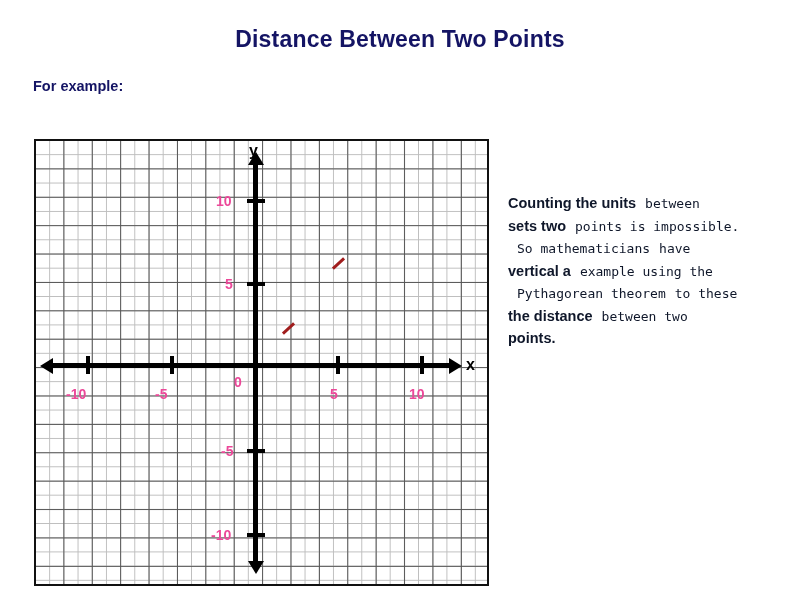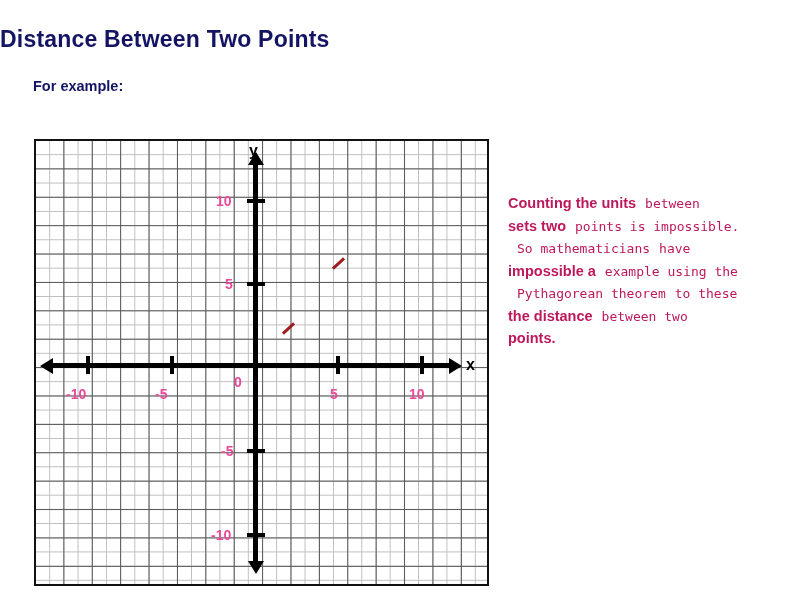--- a/index.html
+++ b/index.html
@@ -18,20 +18,21 @@
     position: absolute;
     left: 0; top: 0;
     width: 800px;
     height: 615px;
   }
   .title {
     position: absolute;
     left: 0;
     top: 26px;
     width: 800px;
+    text-align: center;
     font-size: 23px;
     font-weight: bold;
     color: #141464;
     font-family: "Liberation Sans", sans-serif;
     letter-spacing: 0.2px;
   }
   .intro {
     position: absolute;
     left: 33px;
     top: 76px;
@@ -162,21 +163,21 @@
     transform-origin: center center;
     transform: rotate(-42deg);
   }
 
   
   .note {
     position: absolute;
     left: 508px;
     top: 192px;
     width: 290px;
-    color: #be185d;
+    color: #0f172a;
     line-height: 21.5px;
   }
   .note .b {
     font-family: "Liberation Sans", sans-serif;
     font-size: 14.5px;
     font-weight: bold;
   }
   .note .m {
     font-family: "DejaVu Sans Mono", monospace;
     font-size: 13px;
@@ -230,19 +231,19 @@
   <div class="axis-letter" style="left:466px; top:356px;">x</div>
   <div class="axis-letter" style="left:249px; top:142px;">y</div>
 
   <div class="point-mark" style="left:331px; top:262px;"></div>
   <div class="point-mark" style="left:281px; top:327px;"></div>
 
   <div class="note">
     <span class="b">Counting the units</span><span class="sp"></span><span class="m">between</span><br>
     <span class="b">sets two</span><span class="sp"></span><span class="m">points is impossible.</span><br>
     <span class="sp"></span><span class="m">So mathematicians</span><span class="sp"></span><span class="m">have</span><br>
-    <span class="b">impossible a</span><span class="sp"></span><span class="m">example using the</span><br>
+    <span class="b">vertical a</span><span class="sp"></span><span class="m">example using the</span><br>
     <span class="sp"></span><span class="m">Pythagorean theorem</span><span class="sp"></span><span class="m">to these</span><br>
     <span class="b">the distance</span><span class="sp"></span><span class="m">between two</span><br>
     <span class="b">points.</span>
   </div>
 
 </div>
 
 </body></html>

